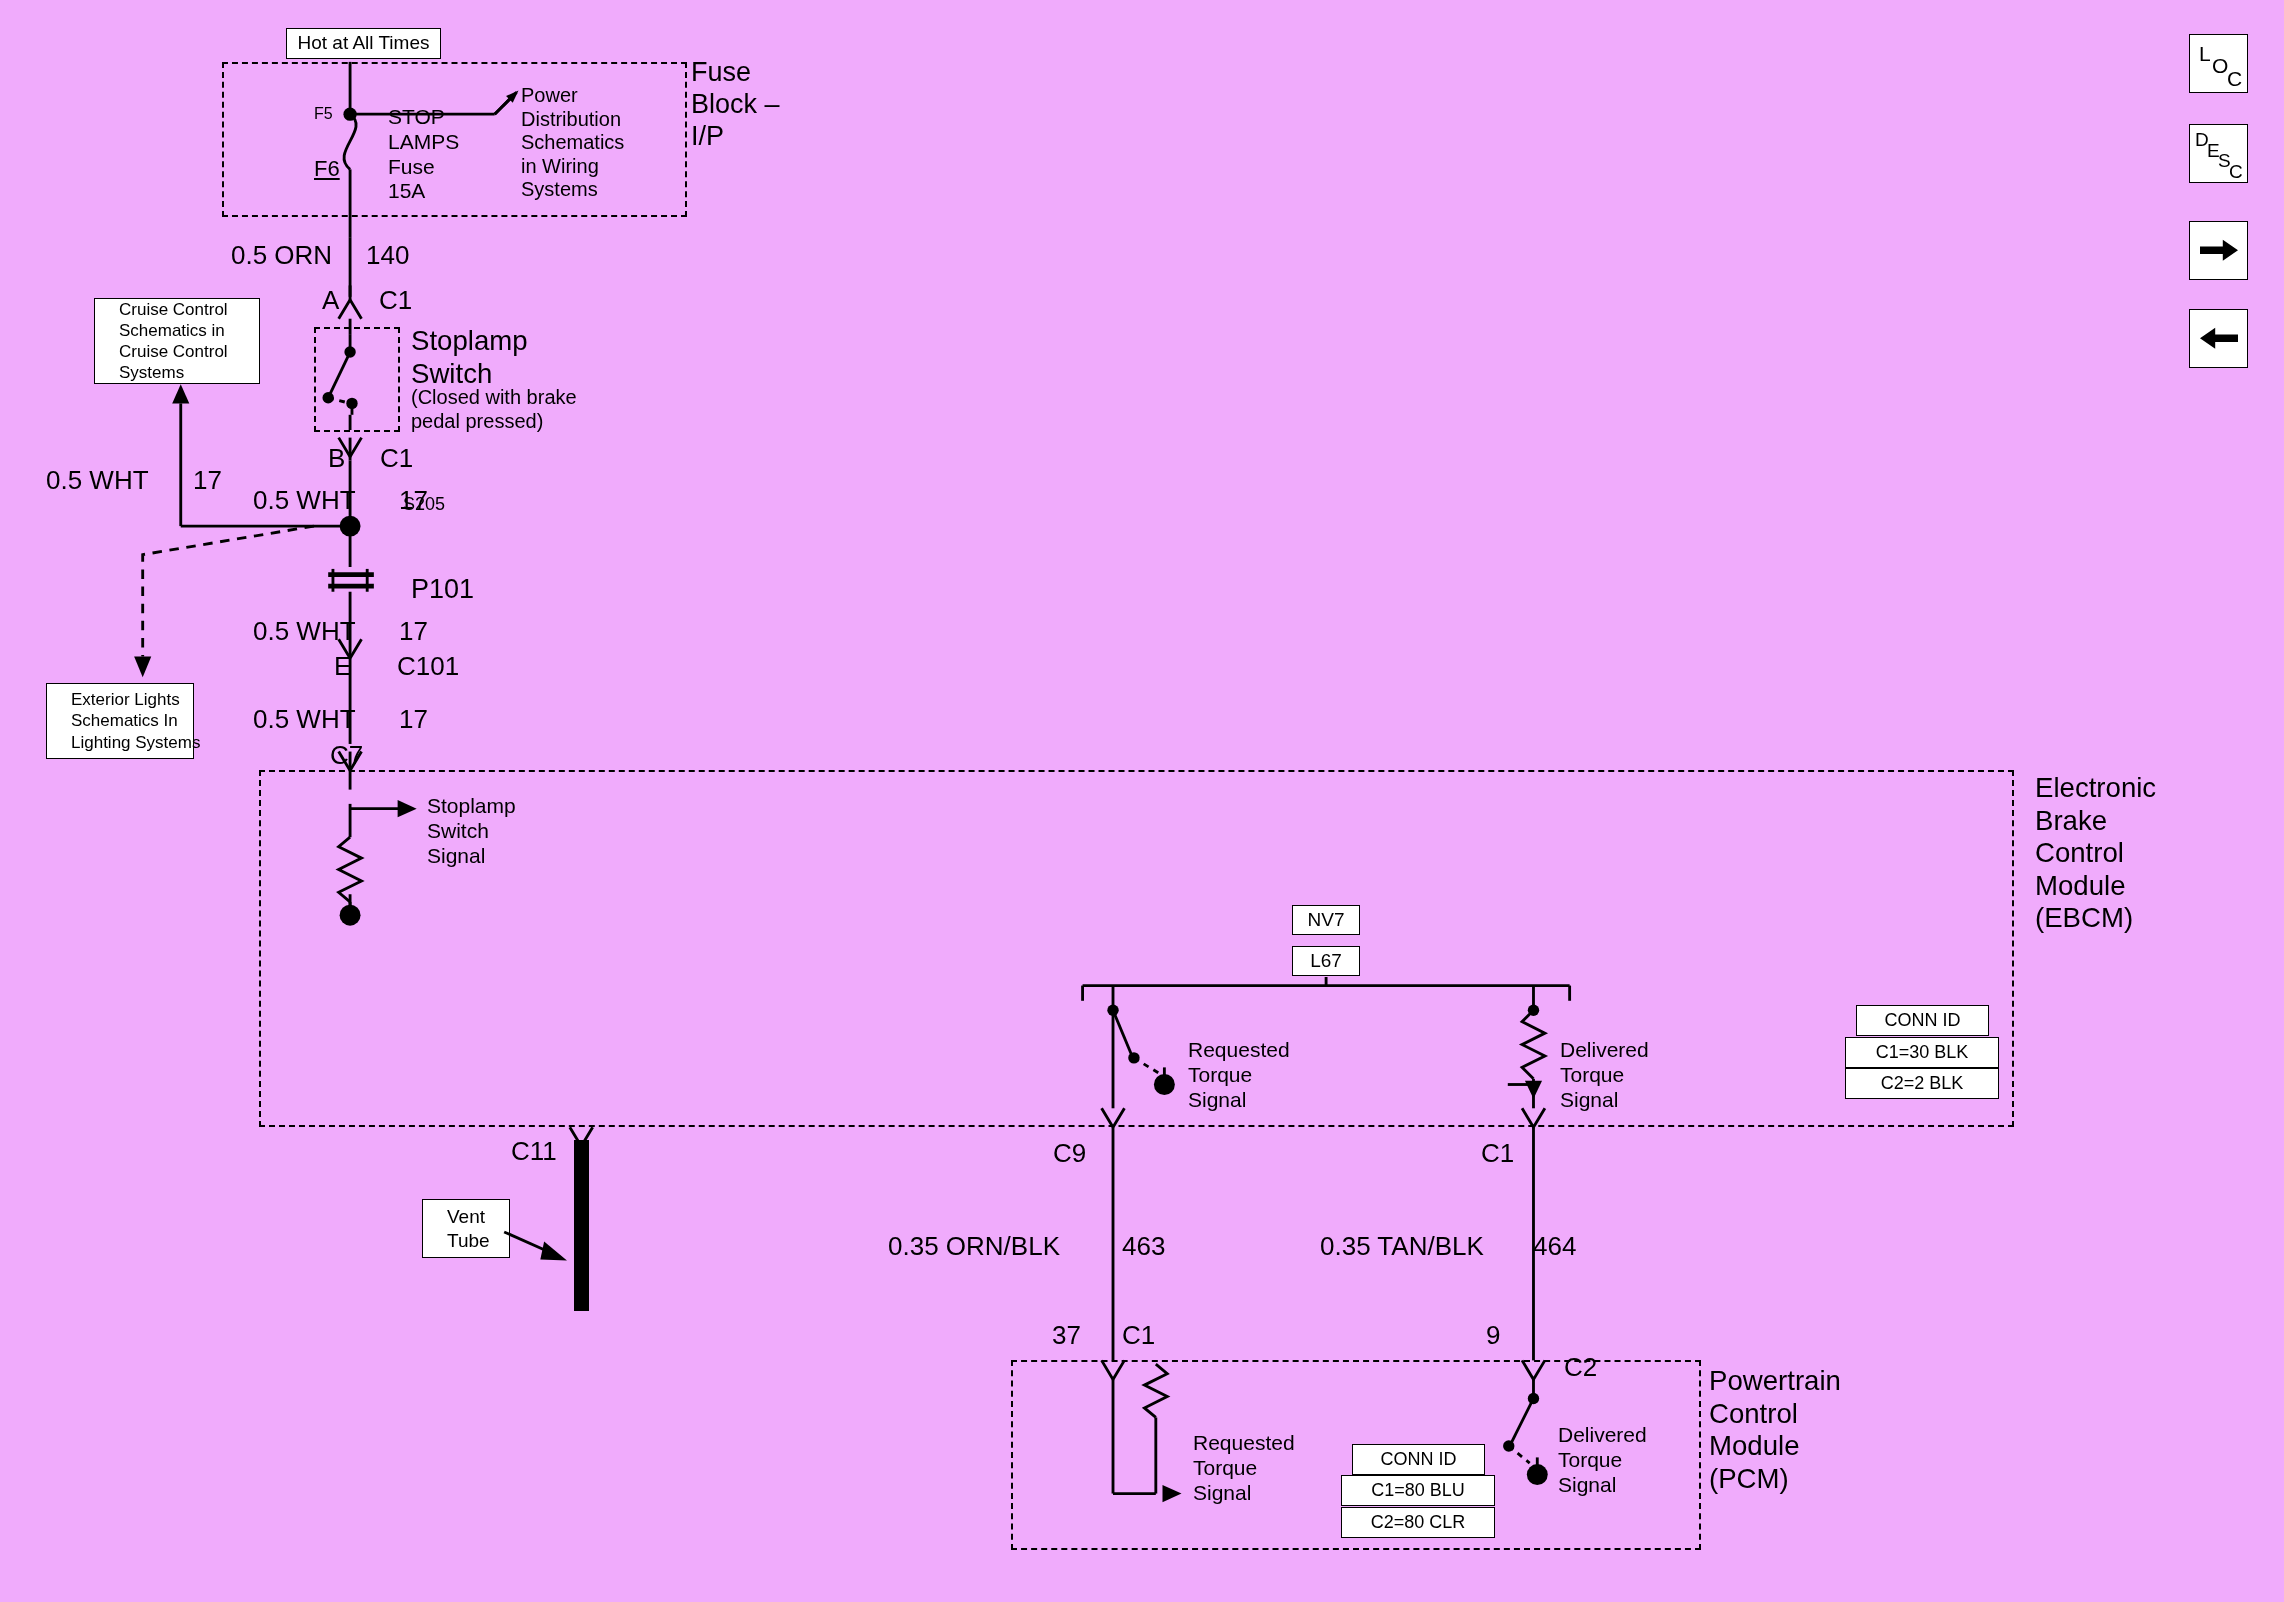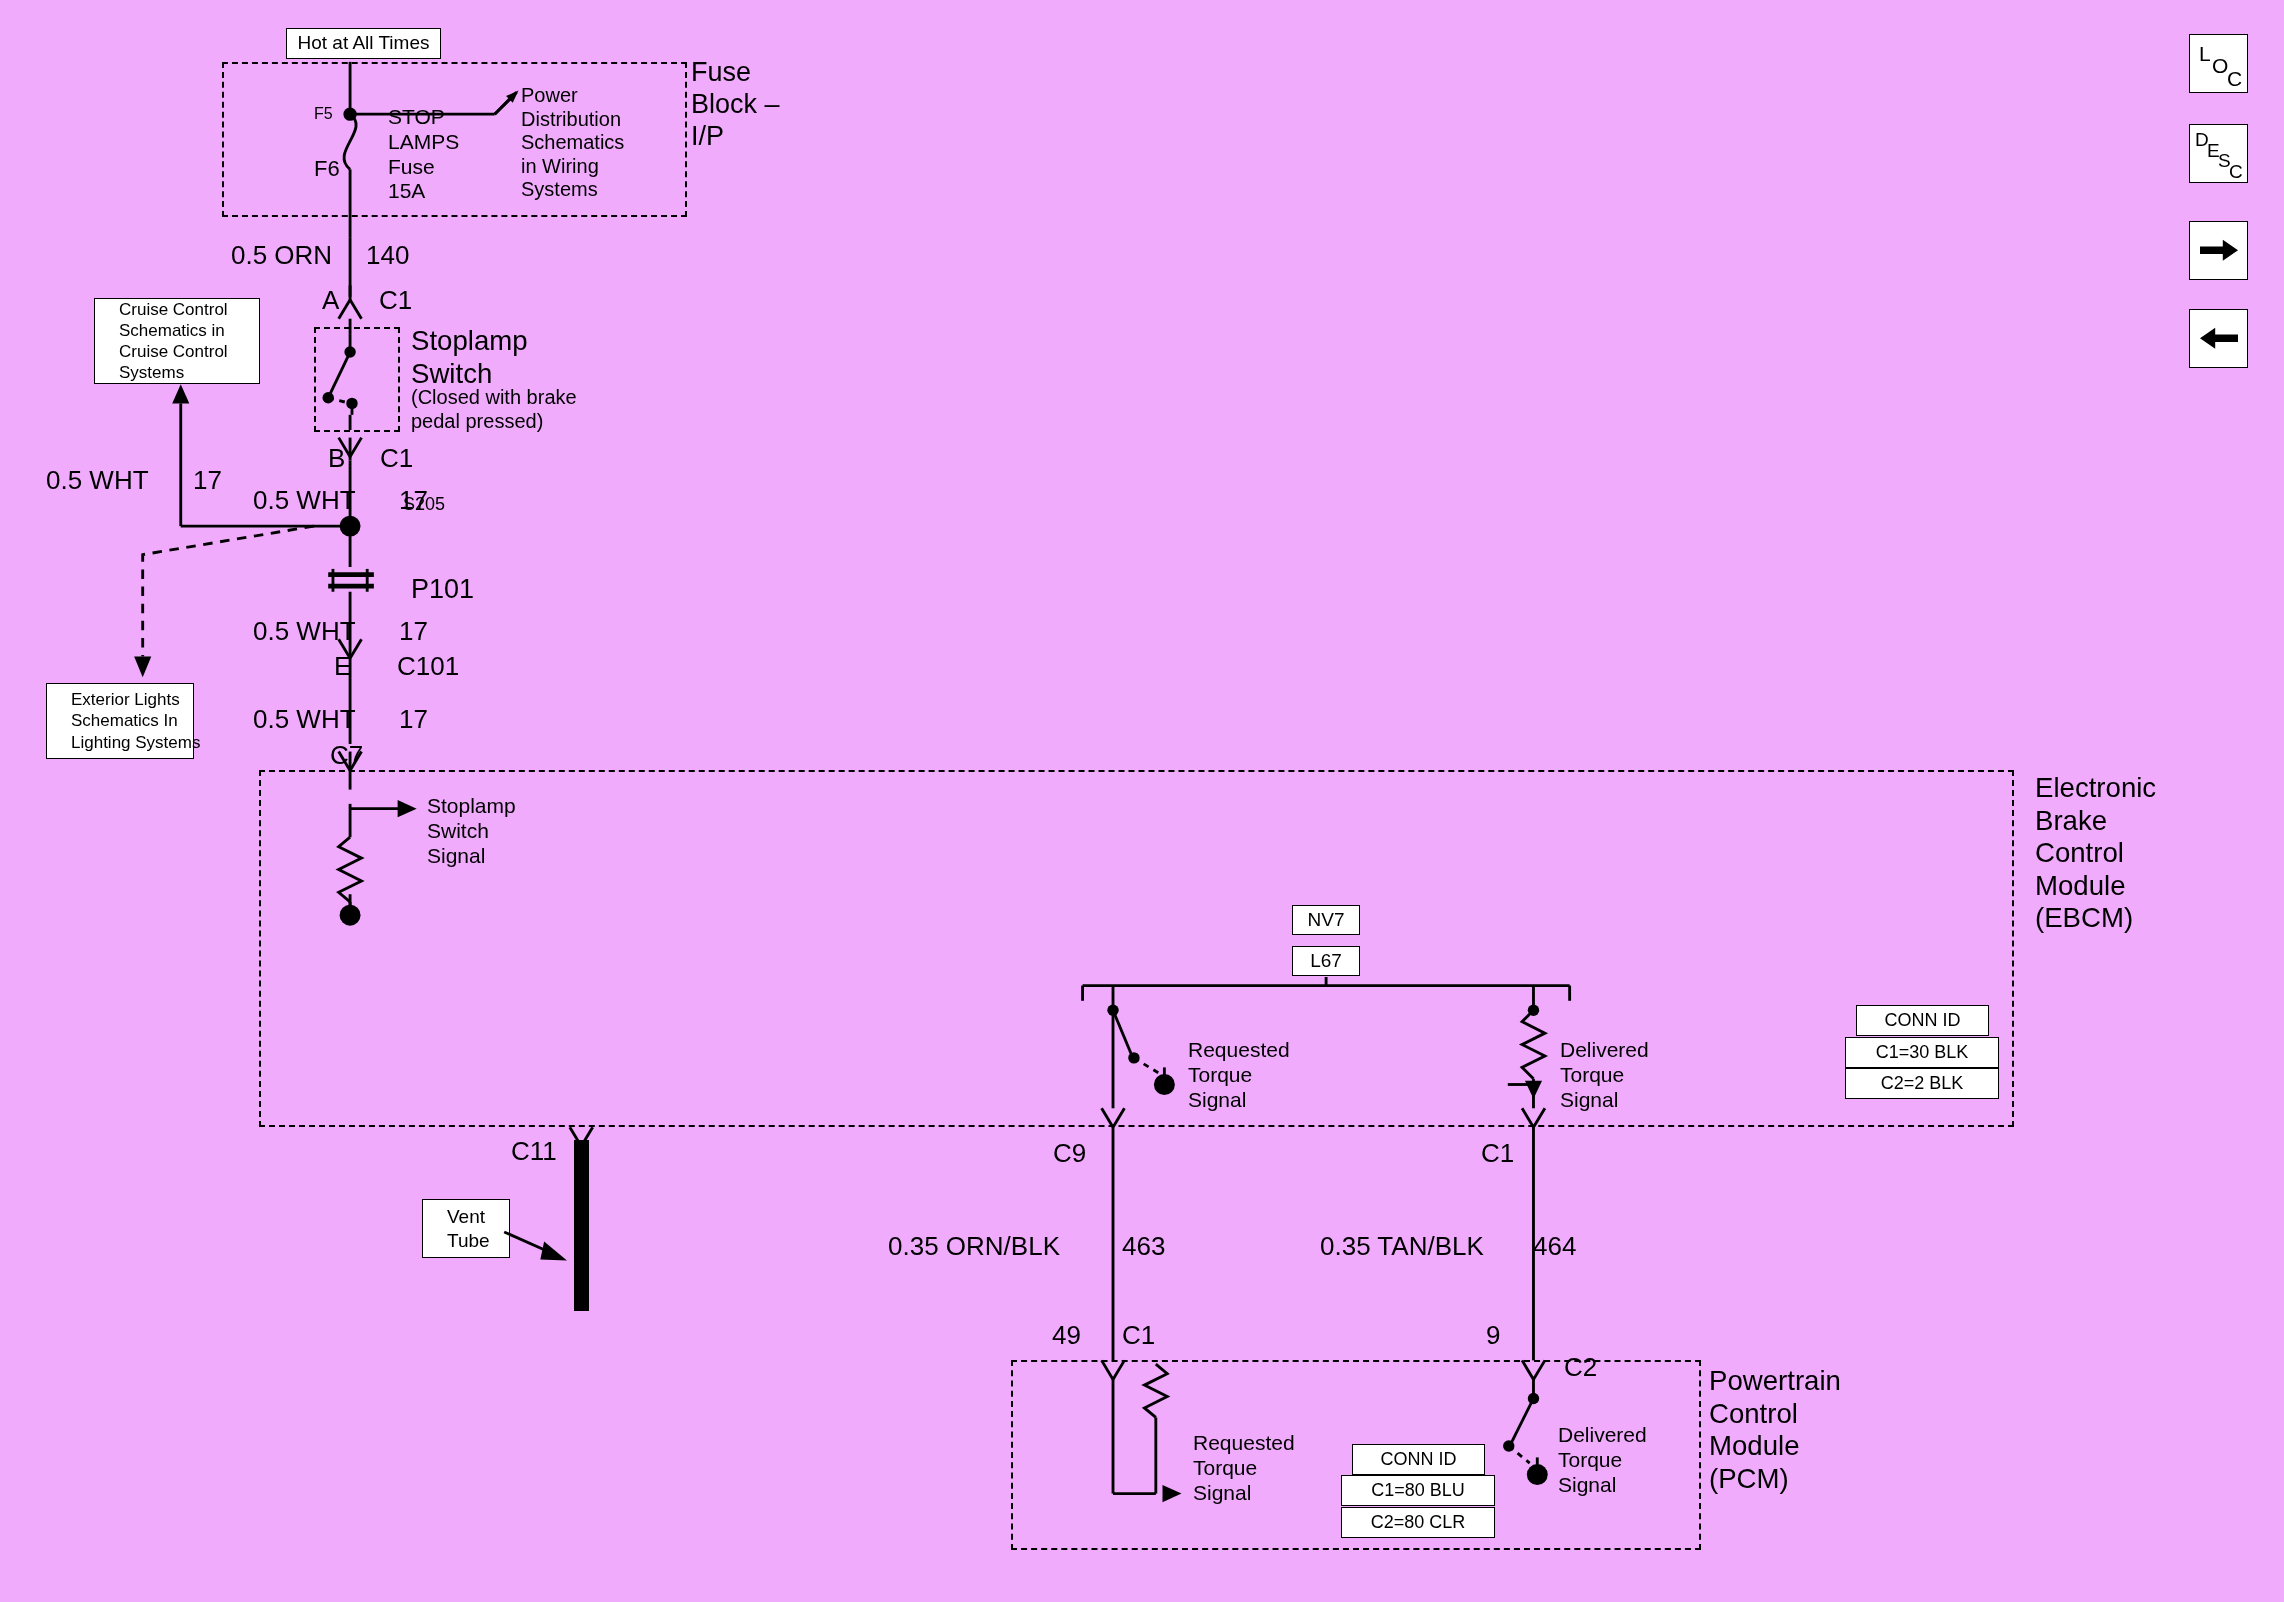--- a/index.html
+++ b/index.html
@@ -90,21 +90,21 @@
 
   <div class="box" style="left:286px; top:27.6px; width:155px; height:31px; font-size:19px;">Hot at All Times</div>
 
   <div class="dash" style="left:222px; top:62px; width:465px; height:155px;"></div>
 
   <div class="txt" style="left:691px; top:57px; font-size:27px;">Fuse
 Block –
 I/P</div>
 
   <div class="txt" style="left:314px; top:105px; font-size:16px;">F5</div>
-  <div class="txt" style="left:314px; top:156px; font-size:22px;">F6</div>
+  <div class="txt" style="left:314px; top:156px; font-size:22px;text-decoration:underline;">F6</div>
 
   <div class="txt" style="left:388px; top:105px; font-size:21px;">STOP
 LAMPS
 Fuse
 15A</div>
 
   <div class="txt" style="left:521px; top:84px; font-size:20px;">Power
 Distribution
 Schematics
 in Wiring
@@ -192,21 +192,21 @@
 
   <div class="txt" style="left:1053px; top:1138px; font-size:26px;">C9</div>
   <div class="txt" style="left:1481px; top:1138px; font-size:26px;">C1</div>
 
   <div class="txt" style="left:888px; top:1231px; font-size:26px;">0.35 ORN/BLK</div>
   <div class="txt" style="left:1122px; top:1231px; font-size:26px;">463</div>
 
   <div class="txt" style="left:1320px; top:1231px; font-size:26px;">0.35 TAN/BLK</div>
   <div class="txt" style="left:1533px; top:1231px; font-size:26px;">464</div>
 
-  <div class="txt" style="left:1052px; top:1320px; font-size:26px;">49</div>
+  <div class="txt" style="left:1052px; top:1320px; font-size:26px;">37</div>
   <div class="txt" style="left:1122px; top:1320px; font-size:26px;">C1</div>
 
   <div class="txt" style="left:1486px; top:1320px; font-size:26px;">9</div>
   <div class="txt" style="left:1564px; top:1320px; font-size:26px;margin-top:32px;">C2</div>
 
   <div class="dash" style="left:1011px; top:1360px; width:690px; height:190px;"></div>
 
   <div class="txt" style="left:1709px; top:1365px; font-size:27.6px;">Powertrain
 Control
 Module

